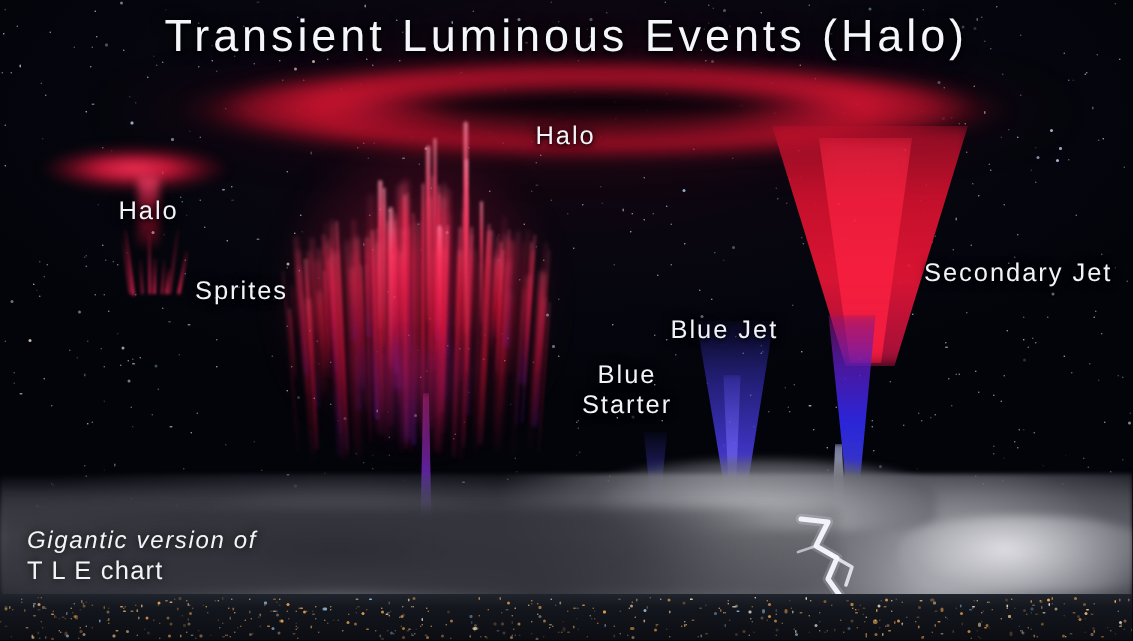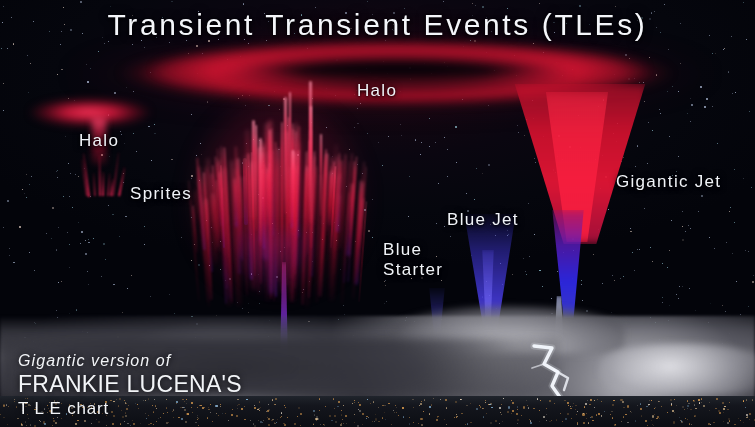--- a/index.html
+++ b/index.html
@@ -199,21 +199,21 @@
     text-align:center;color:#f4f6fa;
     font-size:30px;letter-spacing:2.6px;font-weight:400;
     text-shadow:0 0 10px rgba(0,0,0,.95),0 1px 3px rgba(0,0,0,.9);
     white-space:nowrap;
   }
   .lbl{
     position:absolute;color:#f0f3f8;font-size:17px;letter-spacing:1.3px;
     text-shadow:0 0 7px rgba(0,0,0,.95),0 1px 3px rgba(0,0,0,.95);
     white-space:nowrap;
   }
-  .lbl.two{line-height:20px;white-space:normal;text-align:left;}
+  .lbl.two{line-height:20px;white-space:normal;text-align:center;}
   #lab-halo{left:79px;top:83px;margin-top:48px;}
   #lab-elve{left:357px;top:81px;}
   #lab-sprites{left:130px;top:184px;}
   #lab-bluejet{left:447px;top:210px;}
   #lab-bluestarter{left:383px;top:240px;width:70px;}
   #lab-gigantic{left:616px;top:172px;}
   #lab-secondary{left:147px;top:309px;}
 
   .credit{position:absolute;left:18px;top:352px;color:#f2f4f7;}
   .credit .l1{font-size:16px;font-style:italic;letter-spacing:1.1px;
@@ -1585,28 +1585,27 @@
       <i style="left:276.5px;top:22.5px;width:1.3px;height:1.3px;background:#ffb457;opacity:0.17"></i>
       <i style="left:144.6px;top:16.5px;width:1.3px;height:1.3px;background:#ffd9a0;opacity:0.25"></i>
       <i style="left:298.3px;top:11.1px;width:2.2px;height:2.2px;background:#ffb457;opacity:0.19"></i>
       <i style="left:600.5px;top:19.4px;width:1.3px;height:1.3px;background:#fff3e0;opacity:0.49"></i>
       <i style="left:55.3px;top:7.3px;width:2.2px;height:2.2px;background:#ffb457;opacity:0.37"></i>
       <i style="left:485.2px;top:5.8px;width:1.3px;height:1.3px;background:#ffd9a0;opacity:0.80"></i>
       <i style="left:475.8px;top:12.0px;width:2.2px;height:2.2px;background:#9fd6ff;opacity:0.43"></i>
       <i style="left:192.0px;top:16.1px;width:1.3px;height:1.3px;background:#ffb457;opacity:0.42"></i>
     </div>
 
-  <div class="title">Transient Transient Events (TLEs)</div>
+  <div class="title">Transient Luminous Events (Halo)</div>
 
   <div class="lbl" id="lab-halo">Halo</div>
   <div class="lbl" id="lab-elve">Halo</div>
   <div class="lbl" id="lab-sprites">Sprites</div>
   <div class="lbl" id="lab-bluejet">Blue Jet</div>
   <div class="lbl two" id="lab-bluestarter">Blue Starter</div>
-  <div class="lbl" id="lab-gigantic">Gigantic Jet</div>
+  <div class="lbl" id="lab-gigantic">Secondary Jet</div>
 
   <div class="credit">
     <div class="l1">Gigantic version of</div>
-    <div class="l2">FRANKIE LUCENA'S</div>
     <div class="l3">T L E chart</div>
   </div>
 
 </div>
 
 </body></html>

